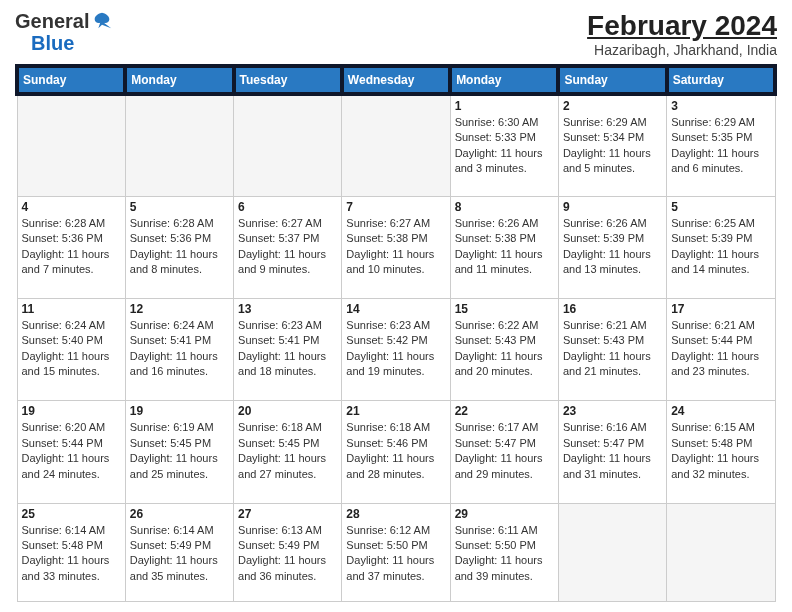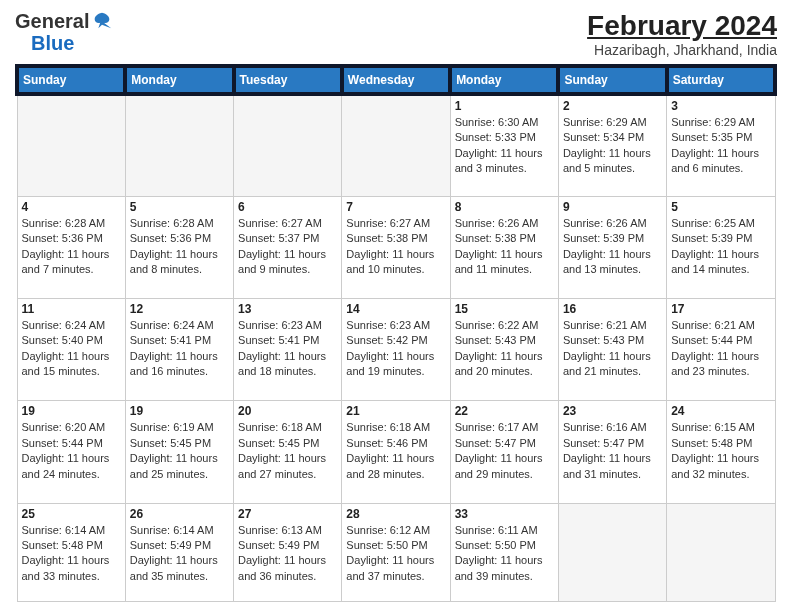--- a/index.html
+++ b/index.html
@@ -249,21 +249,21 @@
           </td>
           <td>
             <span class="day-num">27</span>
             <div class="cell-text">Sunrise: 6:13 AM<br>Sunset: 5:49 PM<br>Daylight: 11 hours and 36 minutes.</div>
           </td>
           <td>
             <span class="day-num">28</span>
             <div class="cell-text">Sunrise: 6:12 AM<br>Sunset: 5:50 PM<br>Daylight: 11 hours and 37 minutes.</div>
           </td>
           <td>
-            <span class="day-num">33</span>
+            <span class="day-num">29</span>
             <div class="cell-text">Sunrise: 6:11 AM<br>Sunset: 5:50 PM<br>Daylight: 11 hours and 39 minutes.</div>
           </td>
           <td class="empty"></td>
           <td class="empty"></td>
         </tr>
       </tbody>
   </table>
 </div>
 
 </body></html>

